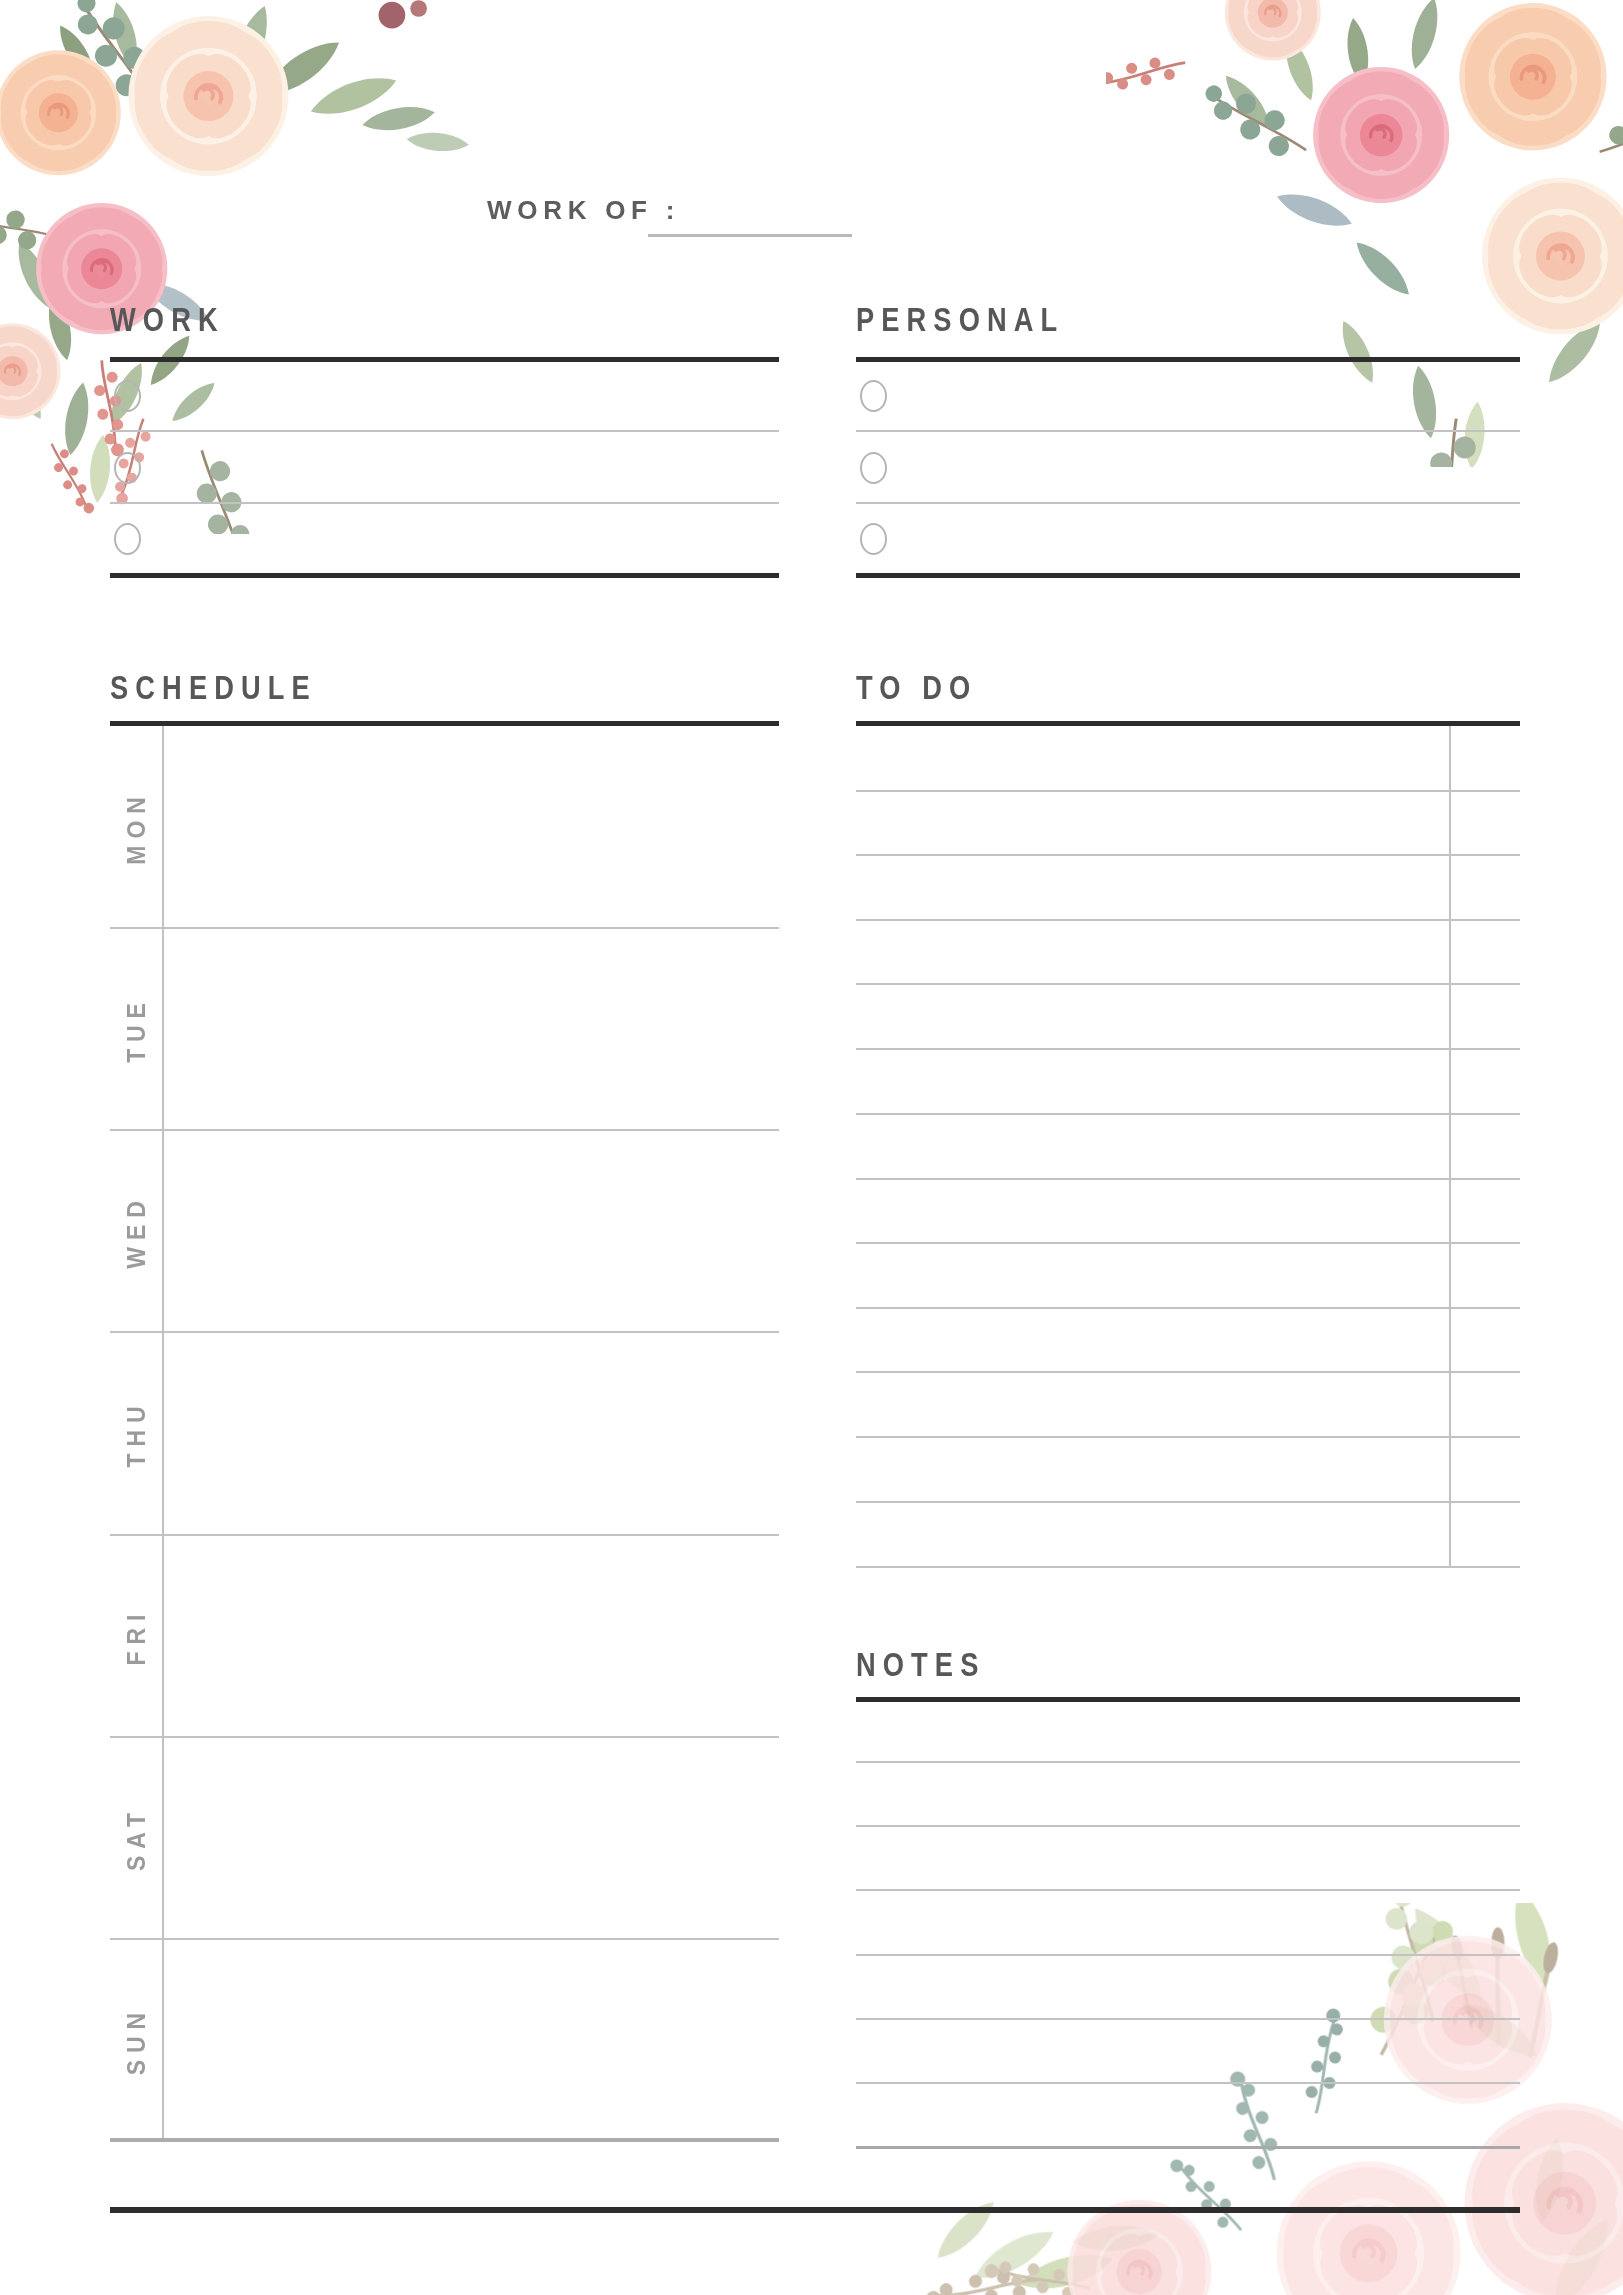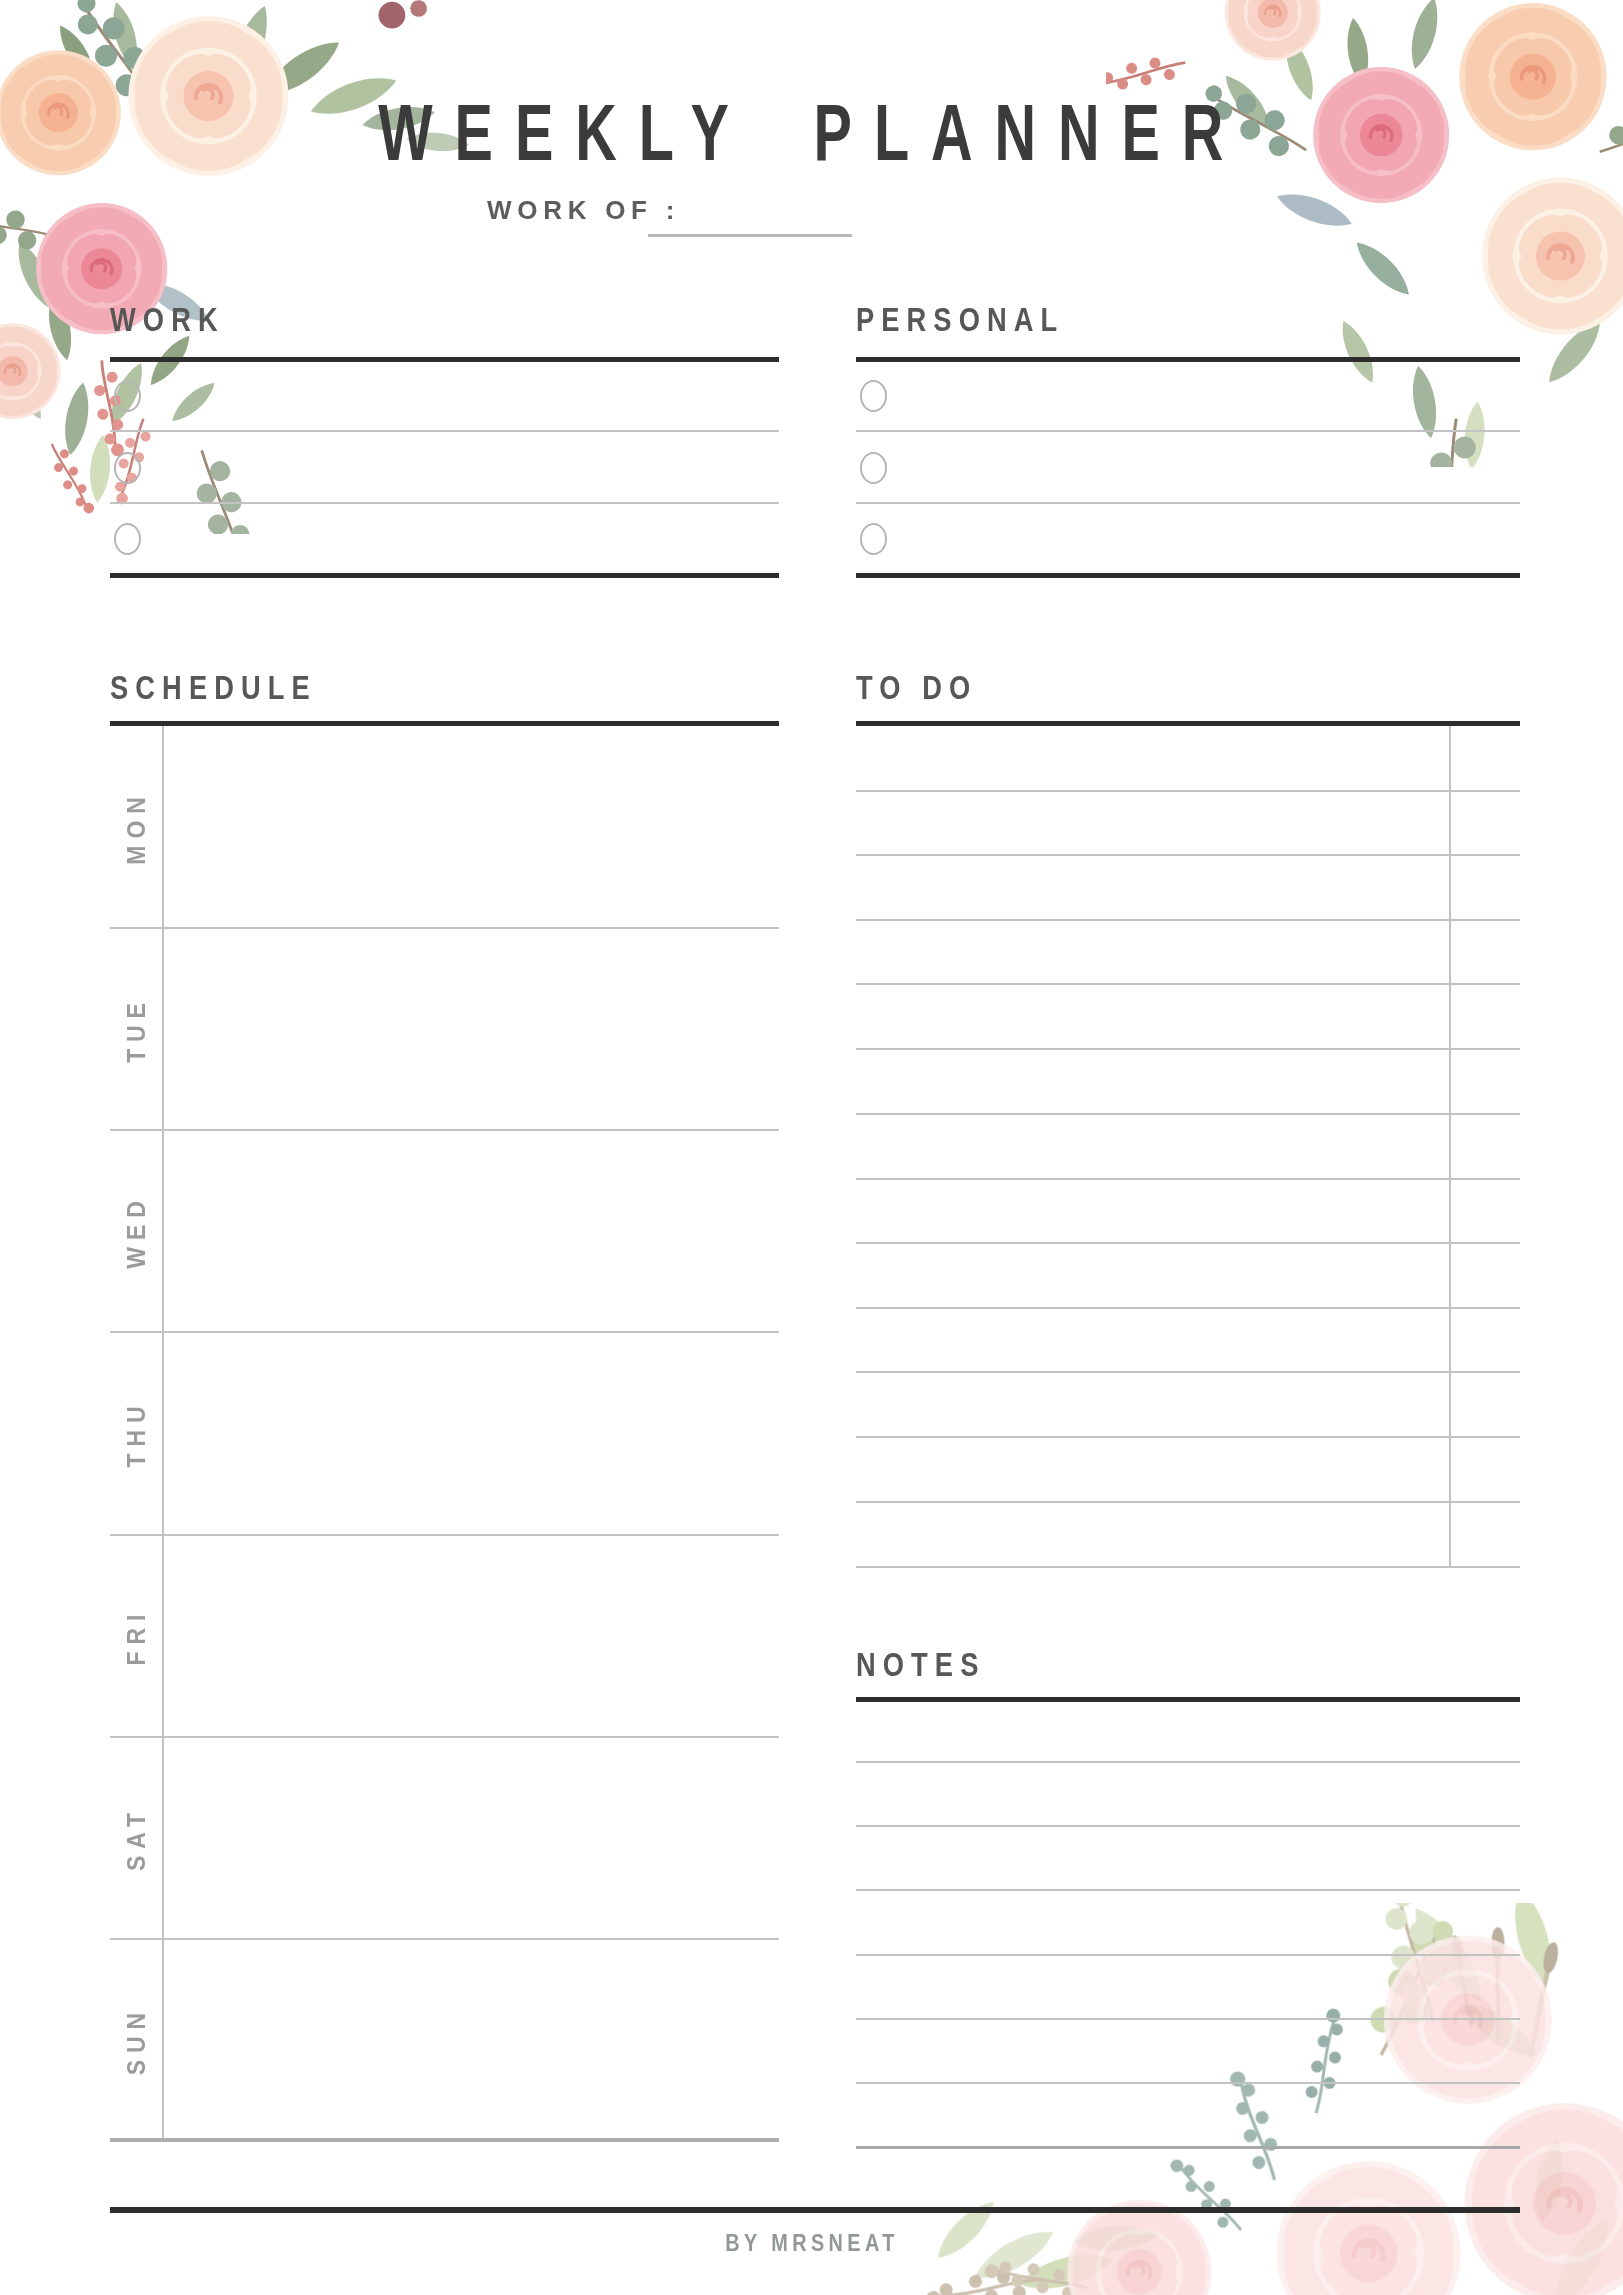--- a/index.html
+++ b/index.html
@@ -187,21 +187,20 @@
         <use href="#rose" transform="translate(664,140) scale(1.05)" style="--p1:#fce9e8;--p2:#f7cfce;--p3:#f5c3c2;--p4:#eeaeae"></use>
         <use href="#rose" transform="translate(780,360) scale(1.25)" style="--p1:#fbe3e2;--p2:#f6c9c8;--p3:#f3bcbb;--p4:#eaa6a6"></use>
         <use href="#rose" transform="translate(545,420) scale(1.15)" style="--p1:#fce9e8;--p2:#f7cfce;--p3:#f5c3c2;--p4:#eeaeae"></use>
         <use href="#rose" transform="translate(270,442) scale(.9)" style="--p1:#fbe3e2;--p2:#f6c9c8;--p3:#f3bcbb;--p4:#eaa6a6"></use>
       </g>
     </g>
   </svg>
 
   <div class="content">
 
-    <div class="title"><span>WEEKLY PLANNER</span></div>
 
     <div class="weekof-label">WORK OF :</div>
     <div class="weekof-line"></div>
 
     <div class="sec-heading" style="left:110px;top:302px">WORK</div>
     <div class="rule-dark" style="left:110px;top:357px;width:669px"></div>
     <div class="rule-dark" style="left:110px;top:573px;width:669px"></div>
 
     <div class="sec-heading" style="left:856px;top:302px">PERSONAL</div>
     <div class="rule-dark" style="left:856px;top:357px;width:664px"></div>
@@ -293,21 +292,20 @@
         <div class="thin-line" style="left: 856px; top: 1954px; width: 664px;"></div>
         <div class="notes-row" style="left: 856px; top: 1954px; width: 664px; height: 64px;"></div>
         <div class="thin-line" style="left: 856px; top: 2018px; width: 664px;"></div>
         <div class="notes-row" style="left: 856px; top: 2019px; width: 664px; height: 64px;"></div>
         <div class="thin-line" style="left: 856px; top: 2082px; width: 664px;"></div>
         <div class="notes-row" style="left: 856px; top: 2083px; width: 664px; height: 64px;"></div>
         <div class="thin-line" style="left: 856px; top: 2146px; width: 664px; height: 3.3px; background: rgb(168, 168, 168);"></div>
       </div>
 
     <div class="rule-dark" style="left:110px;top:2207px;width:1410px;height:5.8px"></div>
-    <div class="footer-text"><span>BY MRSNEAT</span></div>
 
     <div id="task-rows">
         <div class="task-row" style="left: 110px; top: 362px; width: 669px; height: 68px;"></div>
         <div class="task-circle" style="left: 114px; top: 380px;"></div>
         <div class="thin-line" style="left: 110px; top: 430px; width: 669px;"></div>
         <div class="task-row" style="left: 110px; top: 432px; width: 669px; height: 71px;"></div>
         <div class="task-circle" style="left: 114px; top: 452px;"></div>
         <div class="thin-line" style="left: 110px; top: 502px; width: 669px;"></div>
         <div class="task-row" style="left: 110px; top: 505px; width: 669px; height: 68px;"></div>
         <div class="task-circle" style="left: 114px; top: 523px;"></div>

